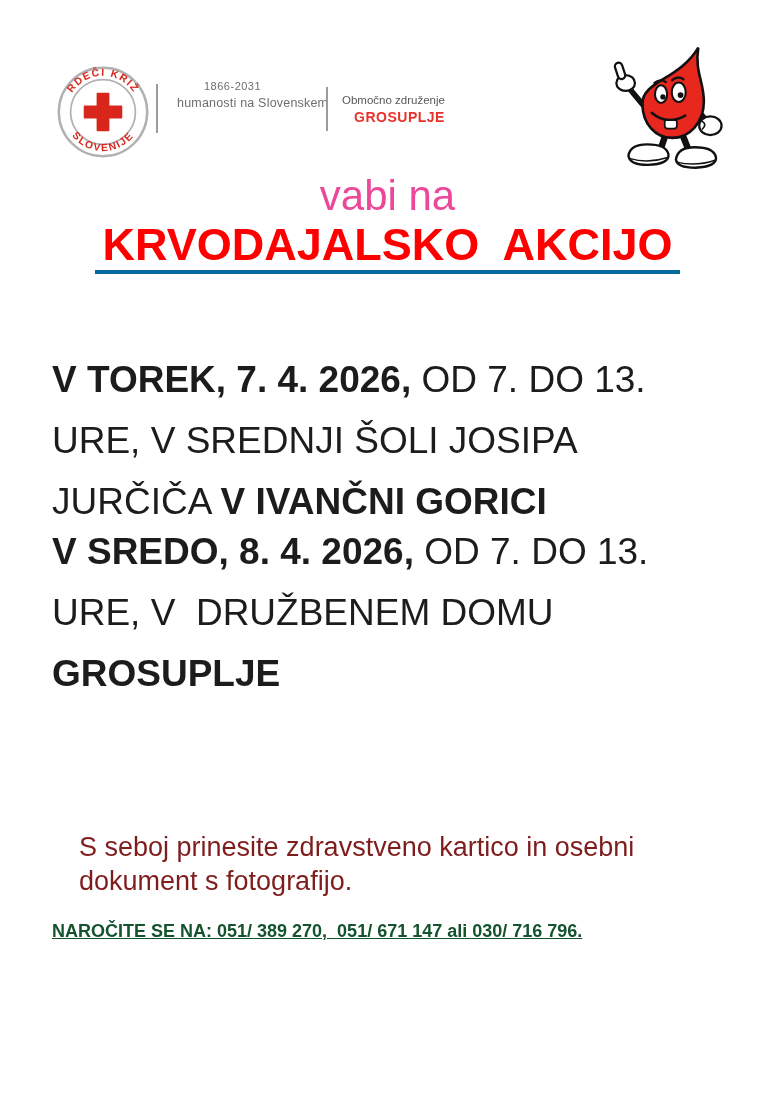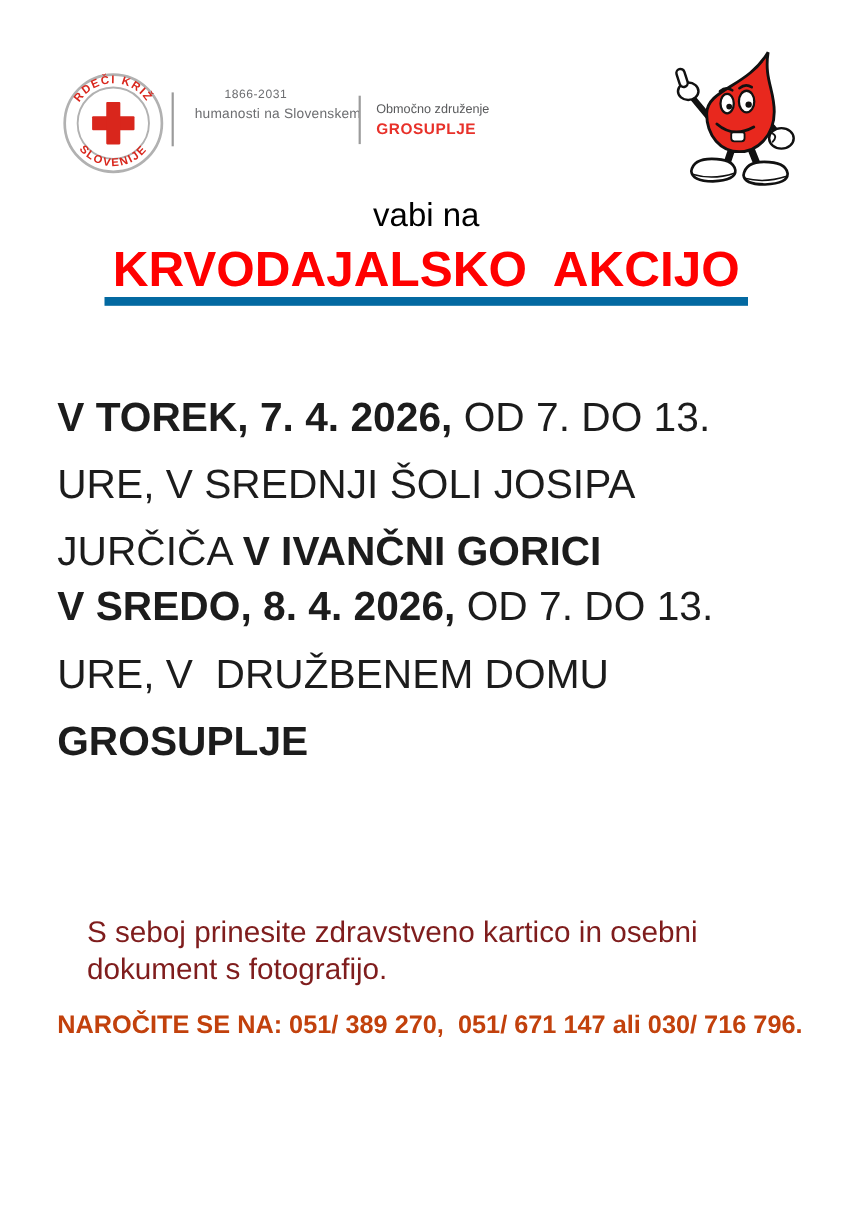--- a/index.html
+++ b/index.html
@@ -14,40 +14,40 @@
   
   .rk-logo{position:absolute;left:56px;top:65px;width:94px;height:94px;}
   .logo-divider{position:absolute;width:2px;background:#9b9b9b;}
   .divider-1{left:156px;top:84px;height:49px;}
   .divider-2{left:326px;top:87px;height:44px;}
   .anniv{position:absolute;left:177px;top:80px;width:145px;}
   .anniv-years{font-size:11px;color:#6d6e71;margin-left:27px;letter-spacing:.5px;}
   .anniv-headline{font-size:45px;line-height:44px;color:#e23b30;letter-spacing:-1px;white-space:nowrap;}
   .anniv-heart{font-size:17px;vertical-align:22px;color:#e23b30;letter-spacing:0;}
   .anniv-subline{font-size:12.5px;color:#6d6e71;margin-top:4px;letter-spacing:.2px;white-space:nowrap;}
-  .branch{position:absolute;left:342px;top:94px;}
+  .branch{position:absolute;left:342px;top:94px;text-align:right;}
   .branch-line1{font-size:11.5px;color:#58595b;}
   .branch-line2{font-size:14px;font-weight:bold;color:#e8312a;letter-spacing:.5px;margin-top:3px;}
   .mascot{position:absolute;left:605px;top:42px;width:140px;height:135px;}
   
   .intro{position:absolute;left:0;top:172px;width:775px;text-align:center;
-         font-size:30px;line-height:48px;color:#000000;white-space:pre-wrap;}
+         font-size:42px;line-height:48px;color:#ec4899;white-space:pre-wrap;}
   .title-wrap{position:absolute;left:0;top:222px;width:775px;text-align:center;}
   .title{display:inline-block;font-size:45px;line-height:46px;font-weight:bold;color:#ff0000;
-         border-bottom:8px solid #0369a1;padding:0 7px 2px 7px;white-space:pre-wrap;}
+         border-bottom:4px solid #0369a1;padding:0 7px 2px 7px;white-space:pre-wrap;}
   .event{position:absolute;left:52px;width:672px;font-size:37px;line-height:61px;
          color:#1c1c1c;white-space:pre-wrap;}
   .event b{font-weight:bold;}
   .event-1{top:312px;}
   .event-2{top:484px;}
   .event-3{top:656px;}
   .note{position:absolute;left:52px;top:830px;width:680px;
         font-size:27px;line-height:34px;color:#7f1d1d;white-space:pre-wrap;margin-left:27px;}
   .booking{position:absolute;left:52px;top:916px;width:700px;
-           font-size:23px;line-height:30px;font-weight:bold;color:#c2410c;white-space:pre-wrap;}
+           font-size:18px;line-height:30px;font-weight:bold;color:#14532d;white-space:pre-wrap;text-decoration:underline;}
 </style>
 </head>
 <body>
 
 <div class="page">
 
   <svg class="rk-logo" viewBox="0 0 100 100">
     <circle cx="50" cy="50" r="47" fill="#ffffff" stroke="#b1b1b1" stroke-width="2.6"></circle>
     <circle cx="50" cy="50" r="34.5" fill="#ffffff" stroke="#b1b1b1" stroke-width="1.8"></circle>
     <g>

